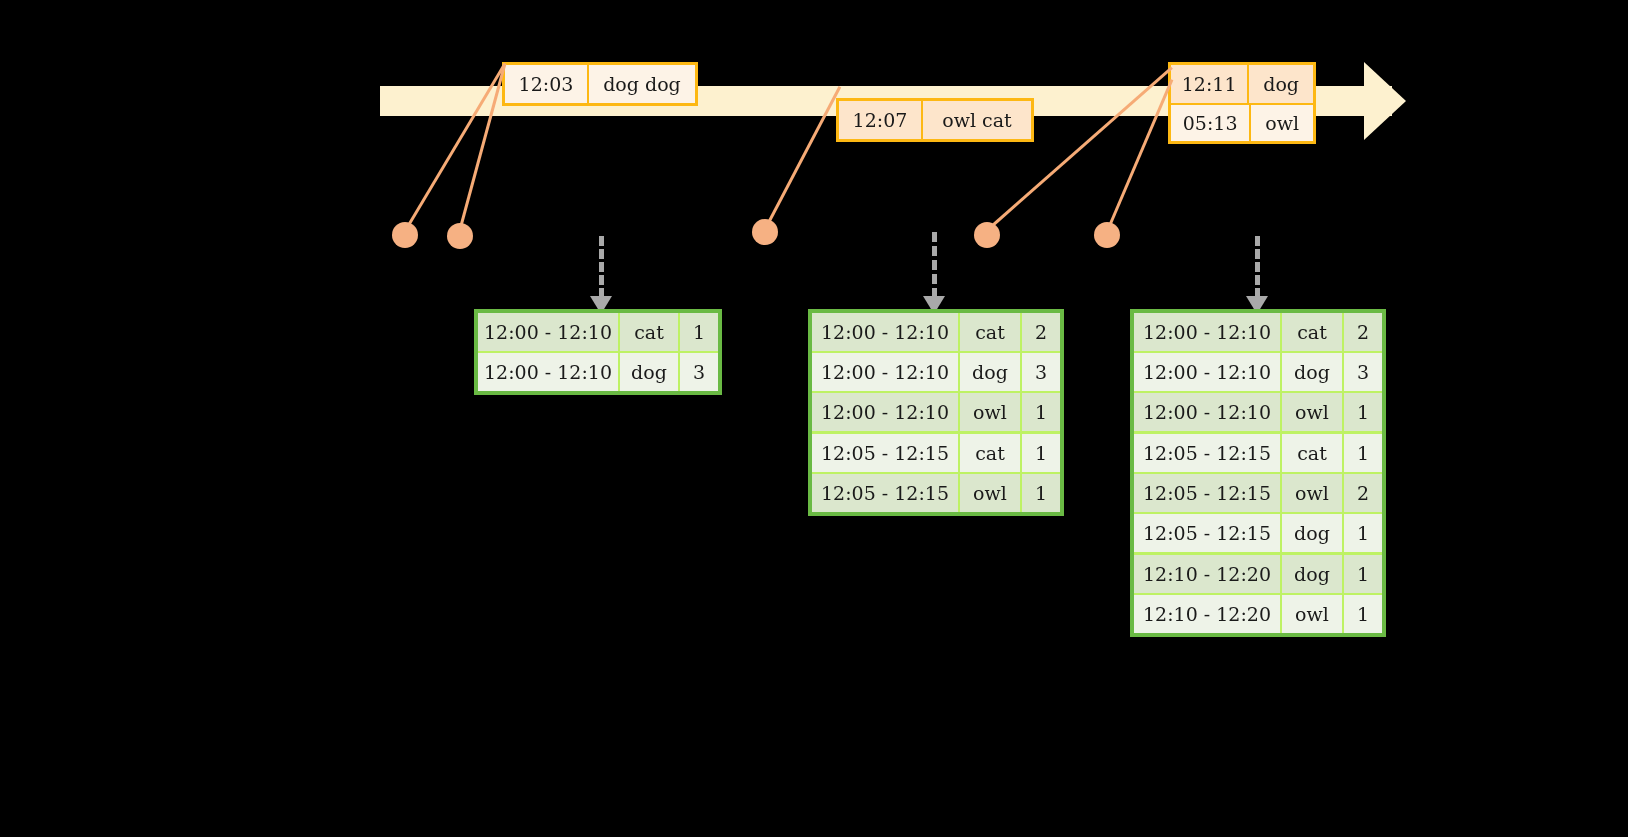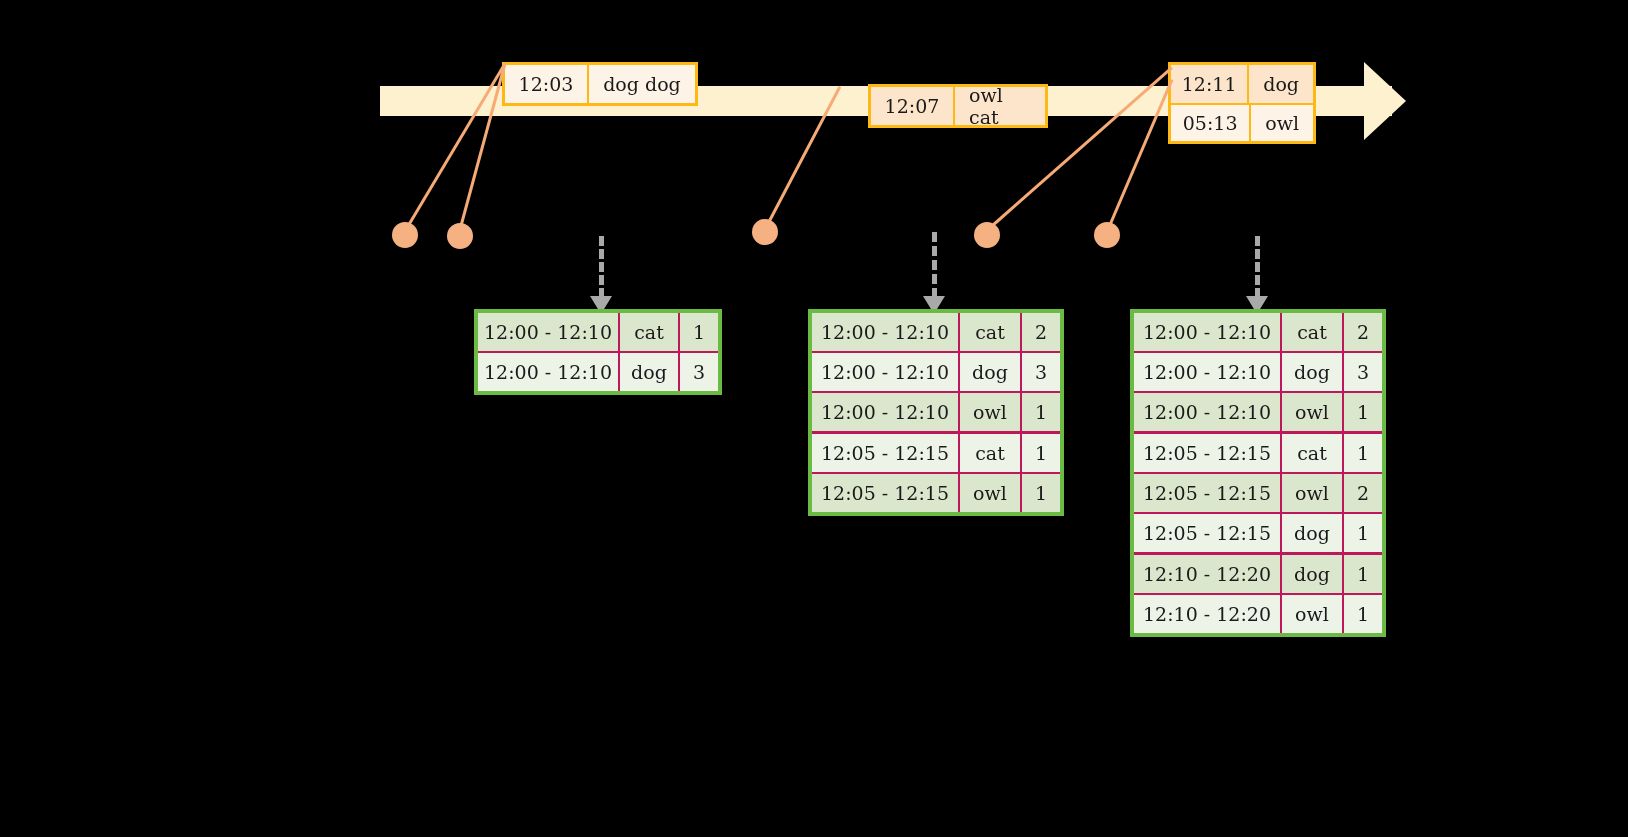--- a/index.html
+++ b/index.html
@@ -23,39 +23,39 @@
   .evt-row{display:flex;height:38px;box-sizing:border-box;}
   .evt-row + .evt-row{border-top:2px solid #fdb813;text-align:right;}
   .evt-row.shade{background:#fde5cb;}
   .evt-row.plain{background:#fdf3e7;}
   .evt-time{width:84px;display:flex;align-items:center;justify-content:center;
        border-right:2px solid #fdb813;font-size:19px;color:#1a1a1a;}
   .evt-words{flex:1;display:flex;align-items:center;justify-content:center;
        font-size:19px;color:#1a1a1a;padding:0 14px;}
 
   #evt-a{left:502px;top:62px;width:196px;}
-  #evt-b{left:836px;top:84px;width:180px;margin-left:32px;}
+  #evt-b{left:836px;top:98px;width:198px;}
   #evt-c{left:1168px;top:62px;width:148px;}
 
   
   .dot{position:absolute;width:26px;height:26px;border-radius:50%;
        background:#f6b183;}
   .conn{position:absolute;transform-origin:0 50%;height:3px;background:#f6ab76;}
 
   
   .darrow{position:absolute;width:5px;background:transparent;}
   .darrow .shaft{position:absolute;left:0;top:0;width:0;height:100%;
        border-left:5px dashed #a9a9a9;}
   .darrow .head{position:absolute;left:-9px;bottom:-16px;width:0;height:0;
        border-left:11px solid transparent;border-right:11px solid transparent;
        border-top:18px solid #a9a9a9;}
 
   
   .rtable{position:absolute;border:4px solid #6aba44;box-sizing:border-box;
-          background:#be185d;}
+          background:#bef264;}
   .rrow{display:flex;height:38px;box-sizing:border-box;margin-bottom:2px;}
   .rrow:last-child{margin-bottom:0;}
   .cell{display:flex;align-items:center;justify-content:center;
         font-size:19px;color:#1a1a1a;box-sizing:border-box;}
   .c-win{margin-right:2px;}
   .c-word{margin-right:2px;}
   .rrow.shade .cell{background:#dbe7cd;}
   .rrow.plain .cell{background:#eef3e8;}
 
   

